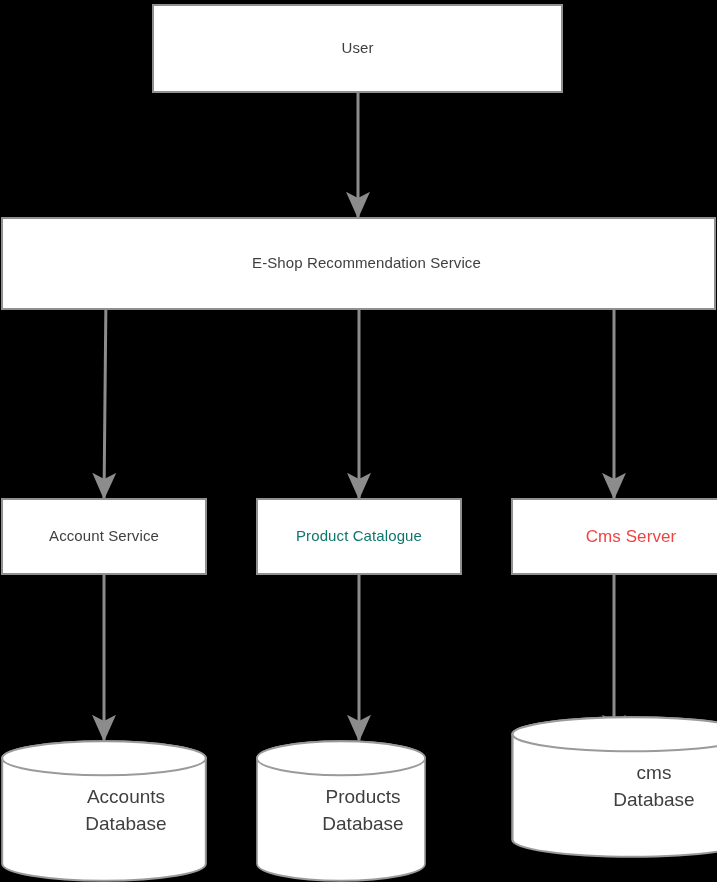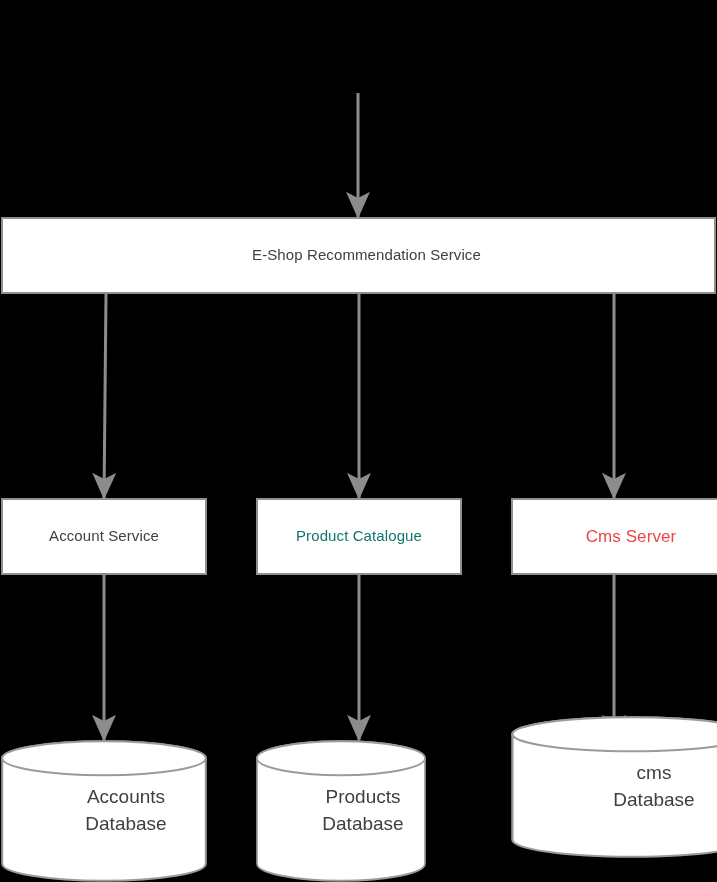--- a/index.html
+++ b/index.html
@@ -83,22 +83,25 @@
       </defs>
       <line x1="358" y1="93" x2="358" y2="217" stroke="#8c8c8c" stroke-width="3" marker-end="url(#arrowhead)"></line>
       <line x1="106" y1="294" x2="104" y2="498" stroke="#8c8c8c" stroke-width="3" marker-end="url(#arrowhead)"></line>
       <line x1="359" y1="294" x2="359" y2="498" stroke="#8c8c8c" stroke-width="3" marker-end="url(#arrowhead)"></line>
       <line x1="614" y1="294" x2="614" y2="498" stroke="#8c8c8c" stroke-width="3" marker-end="url(#arrowhead)"></line>
       <line x1="104" y1="575" x2="104" y2="740" stroke="#8c8c8c" stroke-width="3" marker-end="url(#arrowhead)"></line>
       <line x1="359" y1="575" x2="359" y2="740" stroke="#8c8c8c" stroke-width="3" marker-end="url(#arrowhead)"></line>
       <line x1="614" y1="575" x2="614" y2="740" stroke="#8c8c8c" stroke-width="3" marker-end="url(#arrowhead)"></line>
     </svg>
 
+  <div class="node box-node" id="node-user" style="left: 152px; top: 4px; width: 411px; height: 89px; font-size: 15px; background: rgb(255, 255, 255); border-color: rgb(144, 144, 144); color: rgb(63, 63, 63);">
+    <span class="box-label">User</span>
+  </div>
 
-  <div class="node box-node" id="node-eshop" style="left: 1px; top: 217px; width: 715px; height: 77px; font-size: 15px; background: rgb(255, 255, 255); border-color: rgb(144, 144, 144); color: rgb(63, 63, 63); padding-left: 16px;">
+  <div class="node box-node" id="node-eshop" style="left: 1px; top: 217px; width: 715px; height: 93px; font-size: 15px; background: rgb(255, 255, 255); border-color: rgb(144, 144, 144); color: rgb(63, 63, 63); padding-left: 16px;">
     <span class="box-label">E-Shop Recommendation Service</span>
   </div>
 
   <div class="node box-node" id="node-account-service" style="left: 1px; top: 498px; width: 206px; height: 77px; font-size: 15px; background: rgb(255, 255, 255); border-color: rgb(144, 144, 144); color: rgb(63, 63, 63); justify-content: center;">
     <span class="box-label">Account Service</span>
   </div>
 
   <div class="node box-node" id="node-product-catalogue" style="left: 256px; top: 498px; width: 206px; height: 77px; font-size: 15px; background: rgb(255, 255, 255); border-color: rgb(144, 144, 144); color: #0f766e;">
     <span class="box-label">Product Catalogue</span>
   </div>

